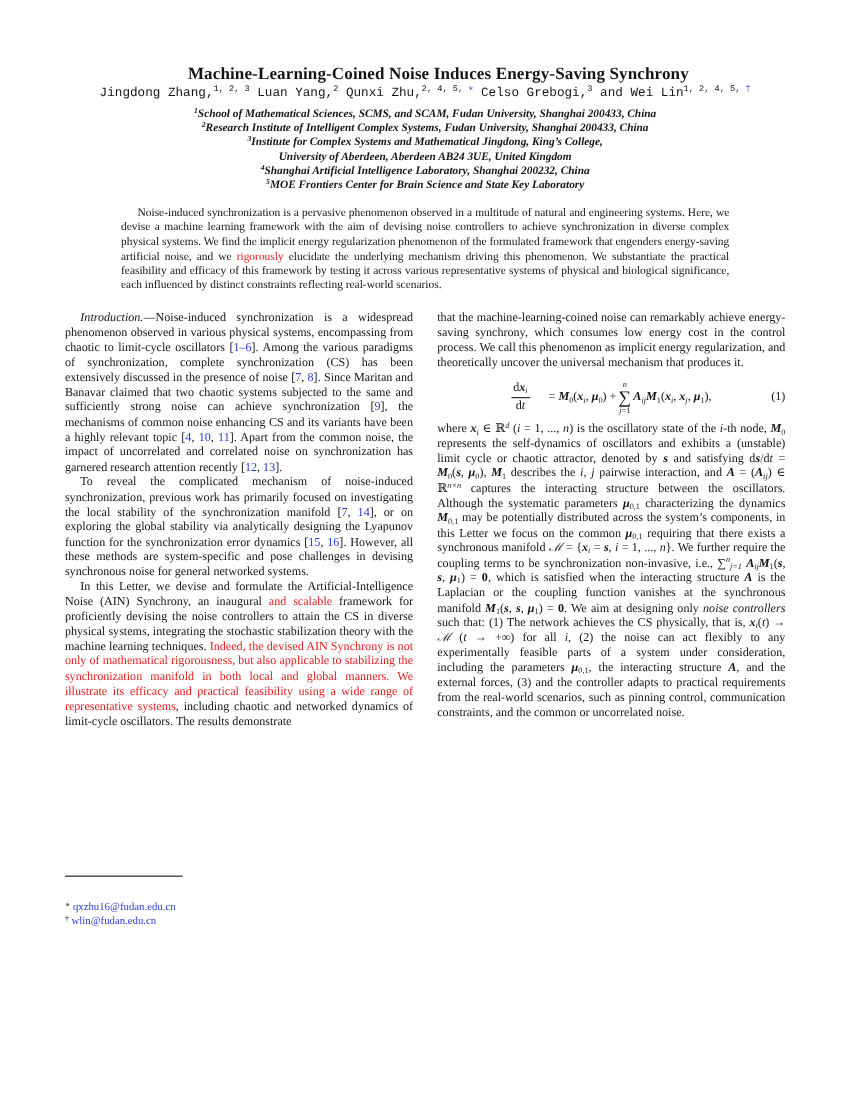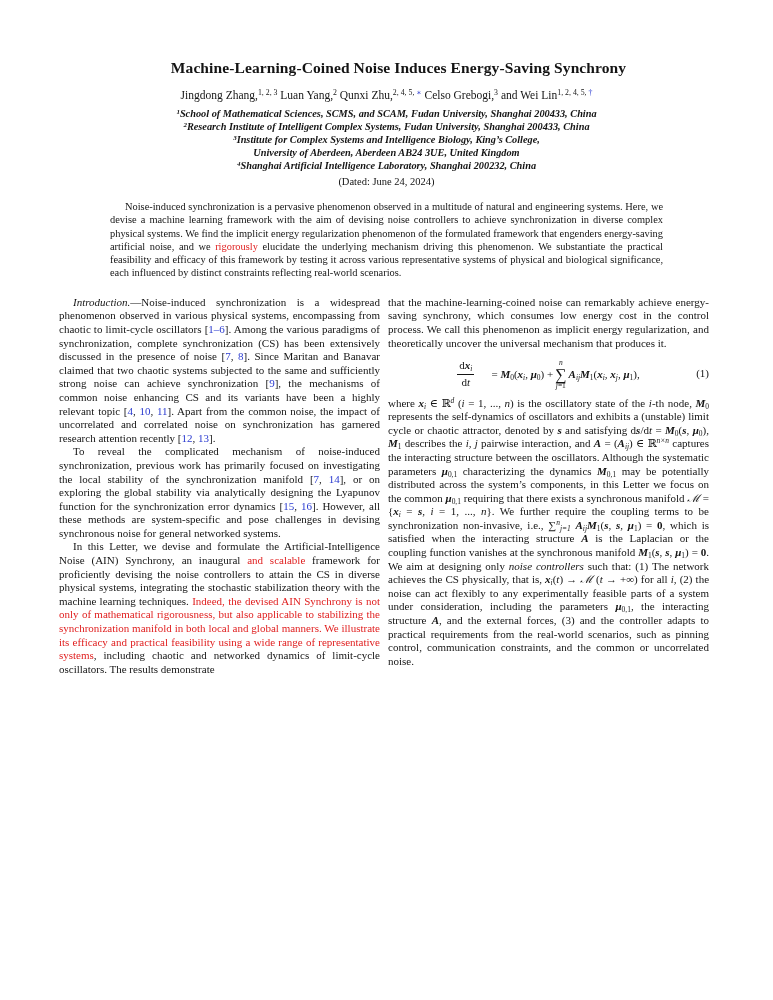--- a/index.html
+++ b/index.html
@@ -11,32 +11,32 @@
     font-family:"Liberation Serif","DejaVu Serif",serif;
     color:#141414;
     box-sizing:border-box;
     padding-top:58px;
   }
   .title{
     font-size:15.5px;font-weight:700;text-align:center;
     line-height:20px;letter-spacing:0.1px;margin-left:24px;
   }
   .authors{
-    margin-top:10px;text-align:center;font-size:11.5px;line-height:14px;
+    margin-top:0;text-align:center;font-size:11.5px;line-height:14px;font-family:Liberation Mono, monospace;
   }
   .affiliations{margin-top:5px;text-align:center;font-style:italic;
     font-size:10.3px;line-height:13px;font-weight:bold;}
   .affil-line{white-space:nowrap;}
   .dated{margin-top:3px;text-align:center;font-size:10.5px;line-height:13px;}
   .abstract{
     width:553px;margin:12px auto 0;
     font-size:10.4px;line-height:13.3px;text-align:justify;
     text-indent:15px;
   }
-  .columns{display:flex;gap:8px;margin:16px 59px 0;}
+  .columns{display:flex;gap:22px;margin:16px 59px 0;}
   .col{width:321px;font-size:11px;line-height:13.6px;text-align:justify;}
   .col-left{position:relative;height:562px;}
   .col p{margin:0;text-indent:14px;}
   .col p.noindent{text-indent:0;}
   
   .i{font-style:italic;}
   .b{font-weight:700;}
   .bi{font-weight:700;font-style:italic;}
   .cal{font-style:italic;}
   .red{color:#e01e1e;}
@@ -65,36 +65,41 @@
 
 <div class="page">
 
   <div class="title">Machine-Learning-Coined Noise Induces Energy-Saving Synchrony</div>
 
   <div class="authors"><span>Jingdong Zhang,</span><span class="sup">1, 2, 3</span><span> Luan Yang,</span><span class="sup">2</span><span> Qunxi Zhu,</span><span class="sup">2, 4, 5, </span><span class="sup blue">∗</span><span>  Celso Grebogi,</span><span class="sup">3</span><span> and Wei Lin</span><span class="sup">1, 2, 4, 5, </span><span class="sup blue">†</span></div>
 
   <div class="affiliations">
     <div class="affil-line"><span class="sup">1</span><span>School of Mathematical Sciences, SCMS, and SCAM, Fudan University, Shanghai 200433, China</span></div>
     <div class="affil-line"><span class="sup">2</span><span>Research Institute of Intelligent Complex Systems, Fudan University, Shanghai 200433, China</span></div>
-    <div class="affil-line"><span class="sup">3</span><span>Institute for Complex Systems and Intelligence Biology, King’s College,</span></div>
+    <div class="affil-line"><span class="sup">3</span><span>Institute for Complex Systems and Mathematical Jingdong, King’s College,</span></div>
     <div class="affil-line"><span>University of Aberdeen, Aberdeen AB24 3UE, United Kingdom</span></div>
     <div class="affil-line"><span class="sup">4</span><span>Shanghai Artificial Intelligence Laboratory, Shanghai 200232, China</span></div>
+    <div class="affil-line"><span class="sup">5</span><span>MOE Frontiers Center for Brain Science and State Key Laboratory</span></div>
   </div>
 
-  <div class="dated">(Dated: June 24, 2024)</div>
 
   <div class="abstract"><span>Noise-induced synchronization is a pervasive phenomenon observed in a multitude of natural and engineering systems. Here, we devise a machine learning framework with the aim of devising noise controllers to achieve synchronization in diverse complex physical systems. We find the implicit energy regularization phenomenon of the formulated framework that engenders energy-saving artificial noise, and we </span><span class="red">rigorously</span><span> elucidate the underlying mechanism driving this phenomenon. We substantiate the practical feasibility and efficacy of this framework by testing it across various representative systems of physical and biological significance, each influenced by distinct constraints reflecting real-world scenarios.</span></div>
 
   <div class="columns">
 
     <div class="col col-left">
       <p><span class="i">Introduction.</span><span>—Noise-induced synchronization is a widespread phenomenon observed in various physical systems, encompassing from chaotic to limit-cycle oscillators [</span><span class="blue">1–6</span><span>]. Among the various paradigms of synchronization, complete synchronization (CS) has been extensively discussed in the presence of noise [</span><span class="blue">7</span><span>, </span><span class="blue">8</span><span>]. Since Maritan and Banavar claimed that two chaotic systems subjected to the same and sufficiently strong noise can achieve synchronization [</span><span class="blue">9</span><span>], the mechanisms of common noise enhancing CS and its variants have been a highly relevant topic [</span><span class="blue">4</span><span>, </span><span class="blue">10</span><span>, </span><span class="blue">11</span><span>]. Apart from the common noise, the impact of uncorrelated and correlated noise on synchronization has garnered research attention recently [</span><span class="blue">12</span><span>, </span><span class="blue">13</span><span>].</span></p>
       <p><span>To reveal the complicated mechanism of noise-induced synchronization, previous work has primarily focused on investigating the local stability of the synchronization manifold [</span><span class="blue">7</span><span>, </span><span class="blue">14</span><span>], or on exploring the global stability via analytically designing the Lyapunov function for the synchronization error dynamics [</span><span class="blue">15</span><span>, </span><span class="blue">16</span><span>]. However, all these methods are system-specific and pose challenges in devising synchronous noise for general networked systems.</span></p>
       <p><span>In this Letter, we devise and formulate the Artificial-Intelligence Noise (AIN) Synchrony, an inaugural </span><span class="red">and scalable</span><span> framework for proficiently devising the noise controllers to attain the CS in diverse physical systems, integrating the stochastic stabilization theory with the machine learning techniques. </span><span class="red">Indeed, the devised AIN Synchrony is not only of mathematical rigorousness, but also applicable to stabilizing the synchronization manifold in both local and global manners. We illustrate its efficacy and practical feasibility using a wide range of representative systems</span><span>, including chaotic and networked dynamics of limit-cycle oscillators.  The results demonstrate</span></p>
 
+      <div class="footnote">
+        <div class="fnrule"></div>
+        <div><span class="fnmark">∗</span><span> </span><span class="blue">qxzhu16@fudan.edu.cn</span></div>
+        <div><span class="fnmark">†</span><span> </span><span class="blue">wlin@fudan.edu.cn</span></div>
+      </div>
     </div>
 
     <div class="col col-right">
       <p class="noindent"><span>that the machine-learning-coined noise can remarkably achieve energy-saving synchrony, which consumes low energy cost in the control process.  We call this phenomenon as implicit energy regularization, and theoretically uncover the universal mechanism that produces it.</span></p>
 
       <div class="equation">
         <span class="frac">
           <span class="fnum"><span>d</span><span class="bi">x</span><span class="sub i">i</span></span>
           <span class="fden"><span>d</span><span class="i">t</span></span>
         </span>

